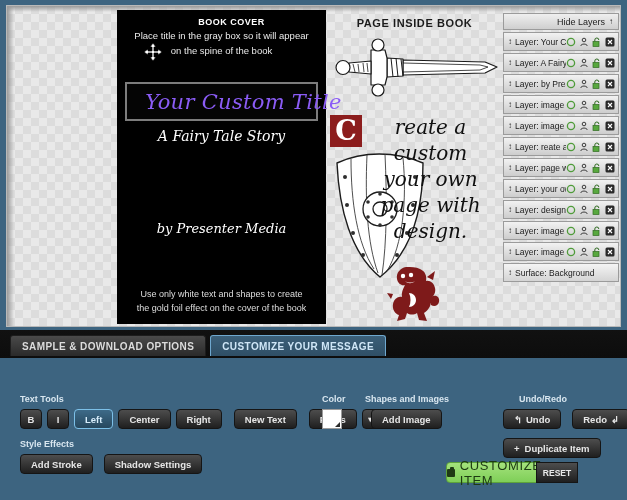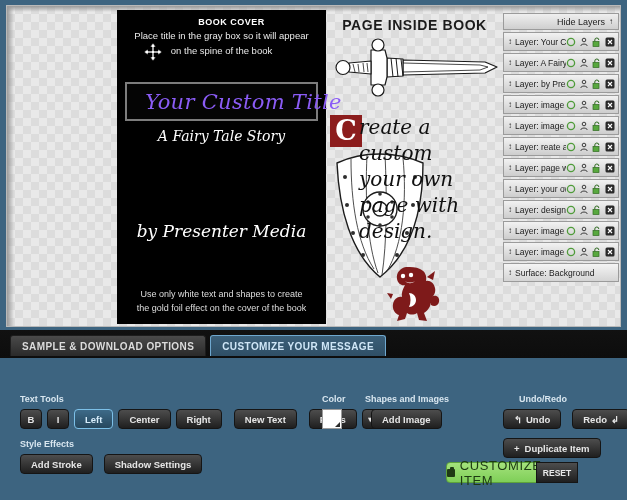--- a/index.html
+++ b/index.html
@@ -103,41 +103,41 @@
     font-style: italic;
     font-size: 14px;
   }
   .byline-text {
     position: absolute;
     left: 0; top: 211px; width: 209px;
     text-align: center;
     color: #ffffff;
     font-family: "DejaVu Serif", serif;
     font-style: italic;
-    font-size: 17px;
+    font-size: 13px;
   }
   .bc-footer {
     position: absolute;
     left: 0; bottom: 9px; width: 209px;
     text-align: center;
     color: #dedede;
     font-size: 9px;
     line-height: 14px;
   }
 
   
   .page-inside {
     position: absolute;
     left: 320px; top: 4px;
     width: 175px; height: 314px;
   }
   .pi-header {
     text-align: center;
     color: #1b1b1b;
-    font-size: 14px;
+    font-size: 11px;
     font-weight: bold;
     letter-spacing: .6px;
     padding-top: 7px;
   }
   .sword { position: absolute; left: -2px; top: 22px; }
   .drop-cap {
     position: absolute;
     left: 3px; top: 105px;
     width: 32px; height: 32px;
     background: #8c1d1d;
@@ -145,21 +145,21 @@
     font-family: "DejaVu Serif", serif;
     font-size: 27px;
     line-height: 31px;
     text-align: center;
     font-weight: bold;
   }
   .body-script {
     position: absolute;
     left: 32px; top: 104px;
     width: 143px;
-    text-align: left;
+    text-align: center;
     color: #101010;
     font-family: "DejaVu Serif", serif;
     font-style: italic;
     font-size: 20px;
     line-height: 26px;
   }
   .shield { position: absolute; left: 2px; top: 137px; }
   .lion { position: absolute; left: 60px; top: 253px; }
 
   

